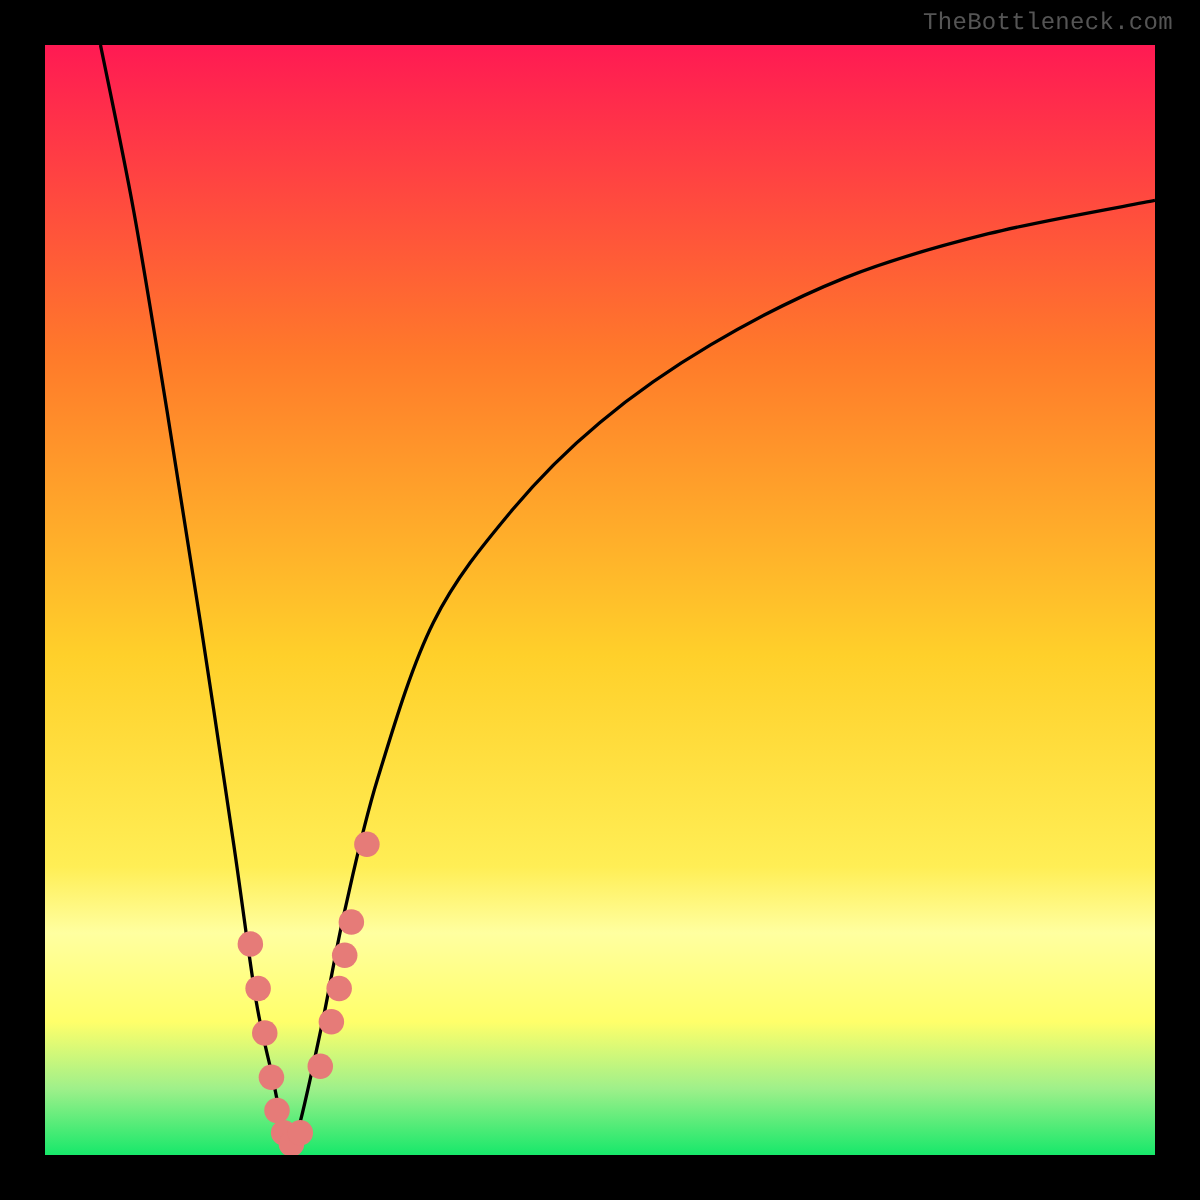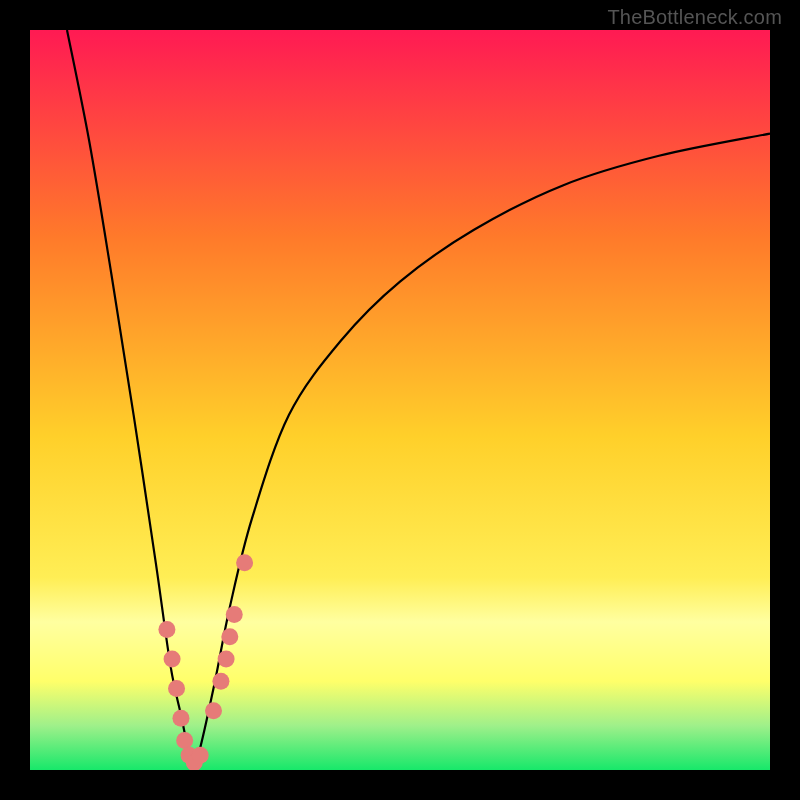--- a/index.html
+++ b/index.html
@@ -27,23 +27,24 @@
   }
   .gradient {
     position: absolute;
     inset: 0;
   }
   .watermark {
     position: absolute;
     top: 6px;
     right: 18px;
     color: #555;
-    font-size: 20px;
+    font-size: 16px;
     font-weight: 500;
     letter-spacing: 0.2px;
+    font-family: Liberation Mono, monospace;
   }
   svg.curve {
     position: absolute;
     inset: 0;
   }
 </style>
 </head>
 <body>
 
 <div class="frame">

